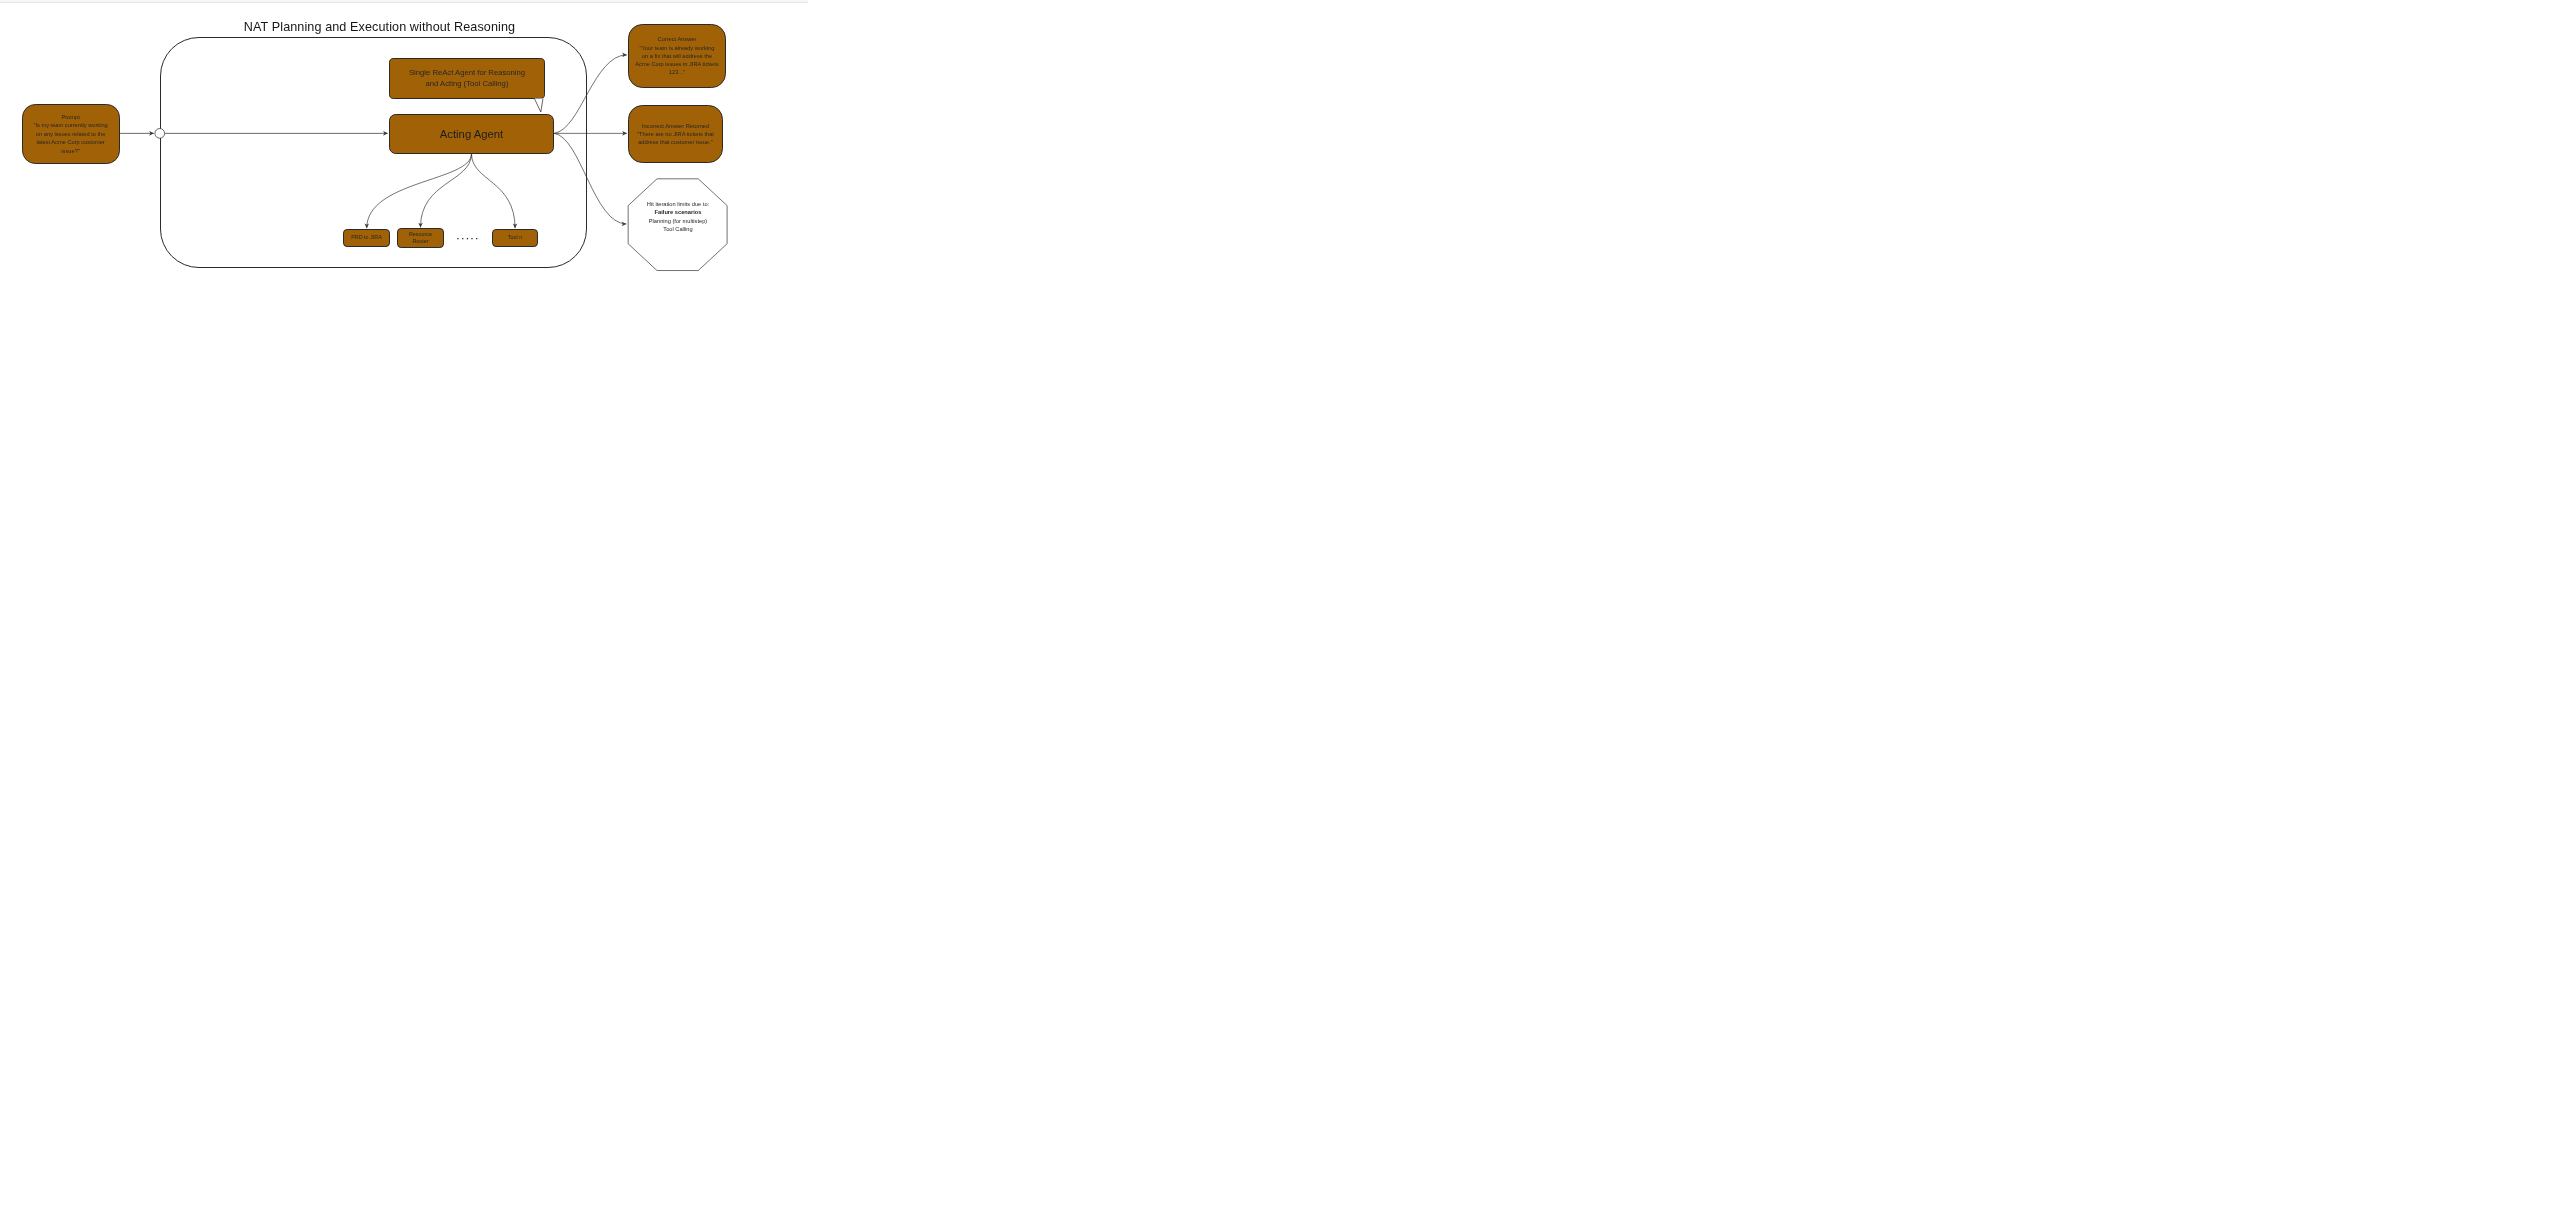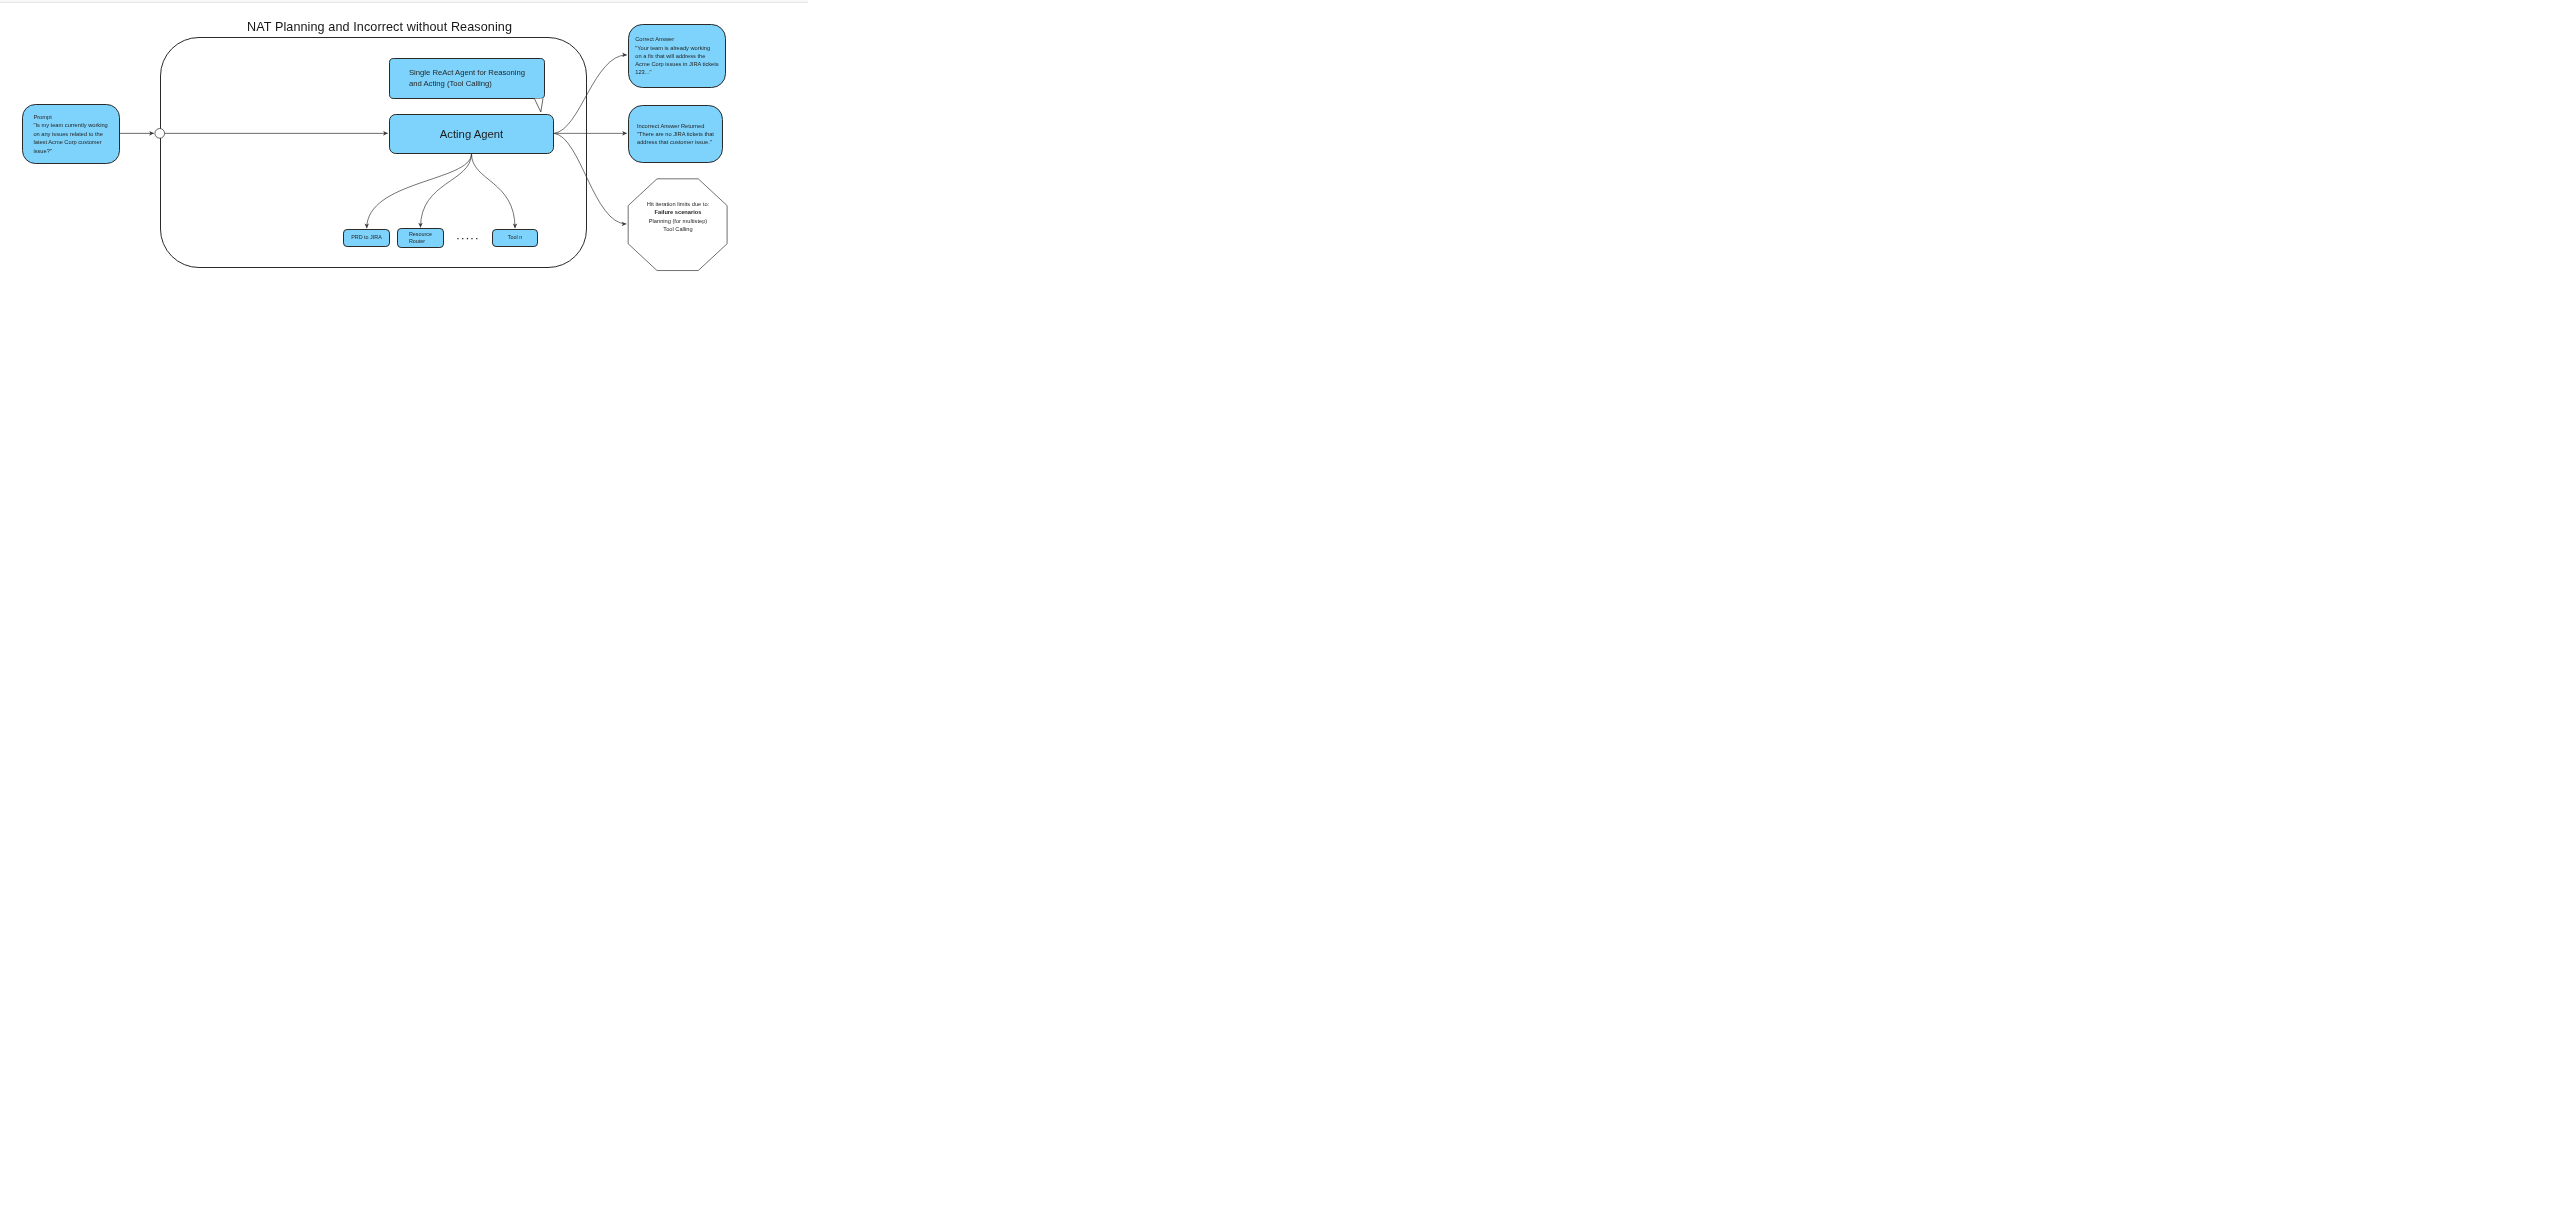--- a/index.html
+++ b/index.html
@@ -5,22 +5,22 @@
   html,body{margin:0;padding:0;background:#ffffff;}
   #stage{
     position:relative;width:808px;height:286px;background:#ffffff;overflow:hidden;
     font-family:"Liberation Sans","DejaVu Sans",sans-serif;color:#262626;
   }
   .topbar{position:absolute;left:0;top:0;width:808px;height:1.5px;background:#f7f7f7;border-bottom:0.5px solid #e6e6e6;}
   .title{
     position:absolute;left:122px;top:19.6px;width:515px;text-align:center;
     font-size:12.6px;font-weight:400;color:#161616;letter-spacing:0.1px;
   }
-  .shape{position:absolute;background:#7dd3fc;border:0.7px solid #2a2a2a;box-sizing:border-box;z-index:2;
-         display:flex;align-items:center;justify-content:center;text-align:left;}
+  .shape{position:absolute;background:#a16207;border:0.7px solid #2a2a2a;box-sizing:border-box;z-index:2;
+         display:flex;align-items:center;justify-content:center;text-align:center;}
   .pre{white-space:pre-line;}
   .container-rect{
     position:absolute;left:160px;top:37px;width:427px;height:231px;box-sizing:border-box;
     border:0.7px solid #2a2a2a;border-radius:39px;background:transparent;z-index:1;
   }
   .prompt{left:21.6px;top:104px;width:98px;height:60px;border-radius:13.4px;font-size:5.7px;line-height:8.4px;}
   .bubble{left:389px;top:58px;width:156px;height:41px;border-radius:4.6px;font-size:7.7px;line-height:10.8px;
           border-width:0.7px;align-items:flex-start;padding-top:8.8px;}
   .react{left:389px;top:114px;width:165px;height:40px;border-radius:6.7px;font-size:11.3px;color:#1d1d1d;border-width:0.8px;}
   .correct{left:628px;top:24px;width:98px;height:64px;border-radius:14.4px;font-size:5.7px;line-height:8.2px;}
@@ -39,21 +39,21 @@
   .octagon-text div{margin:0;}
   svg.overlay{position:absolute;left:0;top:0;z-index:4;pointer-events:none;}
 </style>
 </head>
 <body>
 
 <div id="stage">
 
   <div class="topbar"></div>
 
-  <div class="title">NAT Planning and Incorrect without Reasoning</div>
+  <div class="title">NAT Planning and Execution without Reasoning</div>
 
   <div class="container-rect"></div>
 
   <div class="shape prompt pre">Prompt
 "Is my team currently working
 on any issues related to the
 latest Acme Corp customer
 issue?"</div>
 
   <div class="shape bubble pre">Single ReAct Agent for Reasoning

